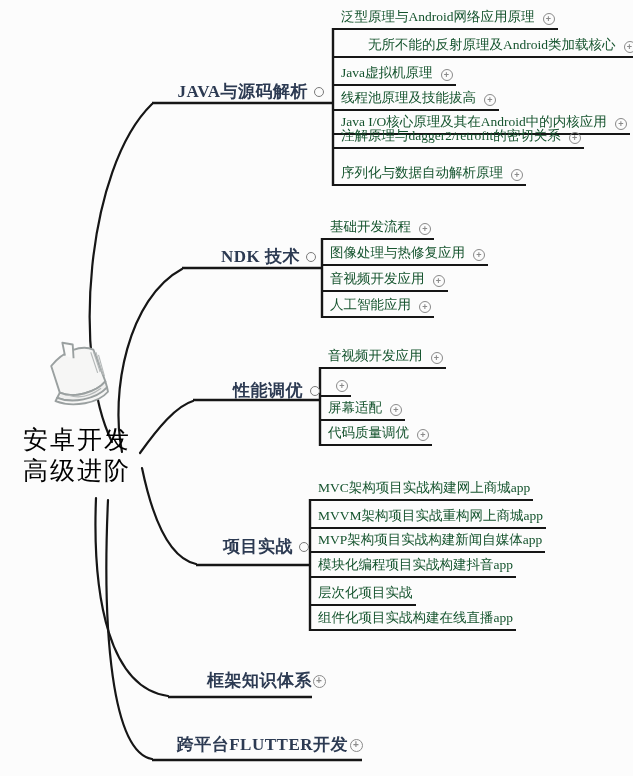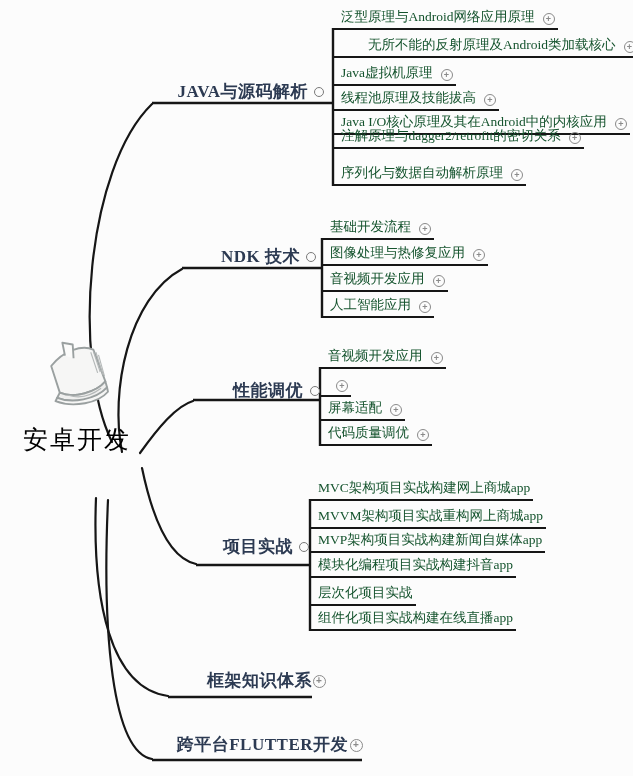--- a/index.html
+++ b/index.html
@@ -78,20 +78,21 @@
       </g>
       <g stroke="#b4b8b8" stroke-width="1.3" fill="none">
         <path d="M66 20 L74 44"></path>
           <path d="M69 19 L77 43"></path>
           <path d="M72 20 L80 46"></path>
         <path d="M75 23 L82 48"></path>
           <path d="M40 70 C52 74 66 71 78 62"></path>
       </g>
     </svg>
     <div class="root-title">安卓开发</div>
+    <div class="root-title">高级进阶</div>
   </div>
 
   <div id="nodes">
       <div class="branch-label" style="right: 325px; top: 81px;">JAVA与源码解析</div>
       <span class="handle collapse" style="left: 314px; top: 87px;"></span>
       <div class="child-row" style="left: 333px; top: 6px;">
         <span class="child-label">泛型原理与Android网络应用原理</span>
         <span class="expand-icon">+</span>
       </div>
       <div class="child-row" style="left: 333px; top: 34px; padding-left: 35px;">

